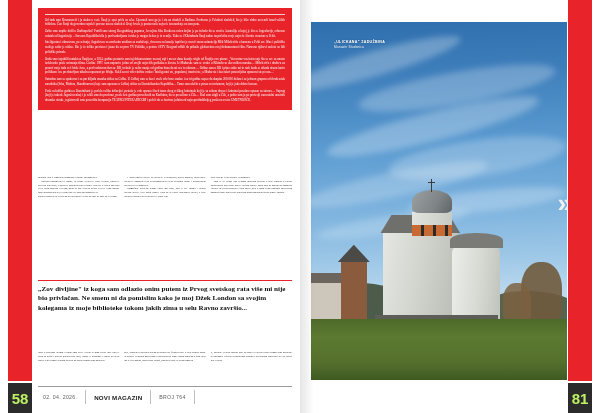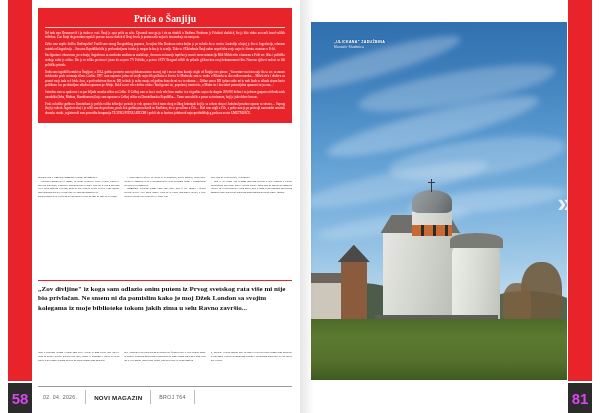--- a/index.html
+++ b/index.html
@@ -41,21 +41,21 @@
   .rail-left { left: 8px; }
   .rail-right { right: 8px; }
 
   
   .folio {
     position: absolute;
     bottom: 0;
     width: 24px;
     height: 30px;
     background: #2b2b2b;
-    color: #d946ef;
+    color: #bef264;
     font-family: "Liberation Sans", sans-serif;
     font-size: 15px;
     font-weight: bold;
     display: flex;
     align-items: center;
     justify-content: center;
   }
   .folio-left { left: 8px; }
   .folio-right { right: 8px; }
 
@@ -449,21 +449,20 @@
 
     <div class="rail rail-left">
       
     </div>
 
     <div class="folio folio-left">58</div>
 
     <div class="content">
 
       <div class="redbox">
-        <div class="redbox-title">Priča o Šanjiju</div>
         <div class="redbox-rule"></div>
         <p>Od tada smo Krsmanović i ja stalno u vezi. Šanji je opet priča za sebe. Upoznali smo ga ja i sin na citadeli u Budimu. Prodavao je Pekabeti sladoled, što je bilo vidno na tendi iznad velikih frižidera. Čuo Šanji da govorimo srpski i pozvao nas na sladoled. Ovaj čovek je postao naše najveće iznenađenje na tom putu.</p>
         <p>Zašto smo uopšte došli u Budimpeštu? Pratili smo starog Beogradskog papanca, Jevrejina čika Benka na avion kojim je po trebalo da se vrati u Australiju u kojoj je živeo. Jugoslavija, odnosno ostatak od Jugoslavije – Savezna Republika bila je pod sankcijama i nisko je mogao bežao je iz zemlje. Tako se i Kikinđanin Šanji našao na početku svoje najveće životne avanture u Pešti.</p>
         <p>Inteligentan i obrazovan, po sećanju, Jugosloven sa urođenim umišom za snalaženje, dva meseca kasnije ispričao je meni i mom snimatelju Miši Miloševiću o kamenu u Pešti sve lične i političke razloge zašto je otišao. Bio je to toliko precizno i jasno da su prvo TV Politika, a potom i RTV Beograd odbili da prikažu gledaocima ovaj dokumentarni film. Naravno njihovi razlozi su bili političke prirode.</p>
         <p>Onda smo izgubili kontakt sa Šanjijem, a 2014. godine postavio sam taj dokumentarac na moj sajt i mesec dana kasnije stiglo od Šanjija ovo pismo: „Verovatno vas interesuje šta se sve sa mnom izdešavalo posle snimanja filma. Godine 1997. sam napravio jednu od svojih najvećih greškaka u životu. Iz Mađarske sam se vratio u Kikindu sa oko milion maraka… Miloševiću i društvu uz pomoć moje tada već bivše žene, a pod vodstvom čuvene DB, trebalo je nešto manje od godinu dana da mi sve to oduzme… Otišao sam u DB i pitao zašto mi to rade kada se nikada nisam bavio politikom i ne predstavljam nikakvu opasnost po Srbiju. Rekli su mi vrlo cinično ovako: 'Inteligentni ste, popularni, imućni ste, a Mađar ste i kao takvi potencijalna opasnost ste po nas…'</p>
         <p>Sutradan sam se spakovao i sa par hiljada maraka otišao za Grčku. U Grčkoj sam se kao i uvek vrlo brzo snašao i za tri godine uspeo da skupim 200.000 dolara i sa jednom grupom od dvadesetak saradnika (Srba, Mađara, Skandinavaca) koje sam upoznao u Grčkoj otišao za Dominikansku Republiku… Tamo sam uložio u posao sa turizmom, koji je jako dobro krenuo.</p>
         <p>Posle nekoliko godina u Dominikani je počela velika inflacija i postalo je vrlo opasno živeti tamo zbog velikog kriminala koji je sa sobom doneo i kriminal posebno opasan za strance… Suprug (koji je takođe Jugoslovenka) i ja rešili smo da predemo, posle šest godina provedenih na Karibima, da se preselimo u Čile… Kad smo stigli u Čile, a pošto sam ja po profesiji samostalni umetnik dramske struke, registrovali smo pozorištu kompaniju TEATRO INTERARTCOM i počeli da se bavimo jednim od najveprofitabilnijeg posla na svetu: UMETNOŠĆU.</p>
       </div>
 
       <div class="upper-cols">

